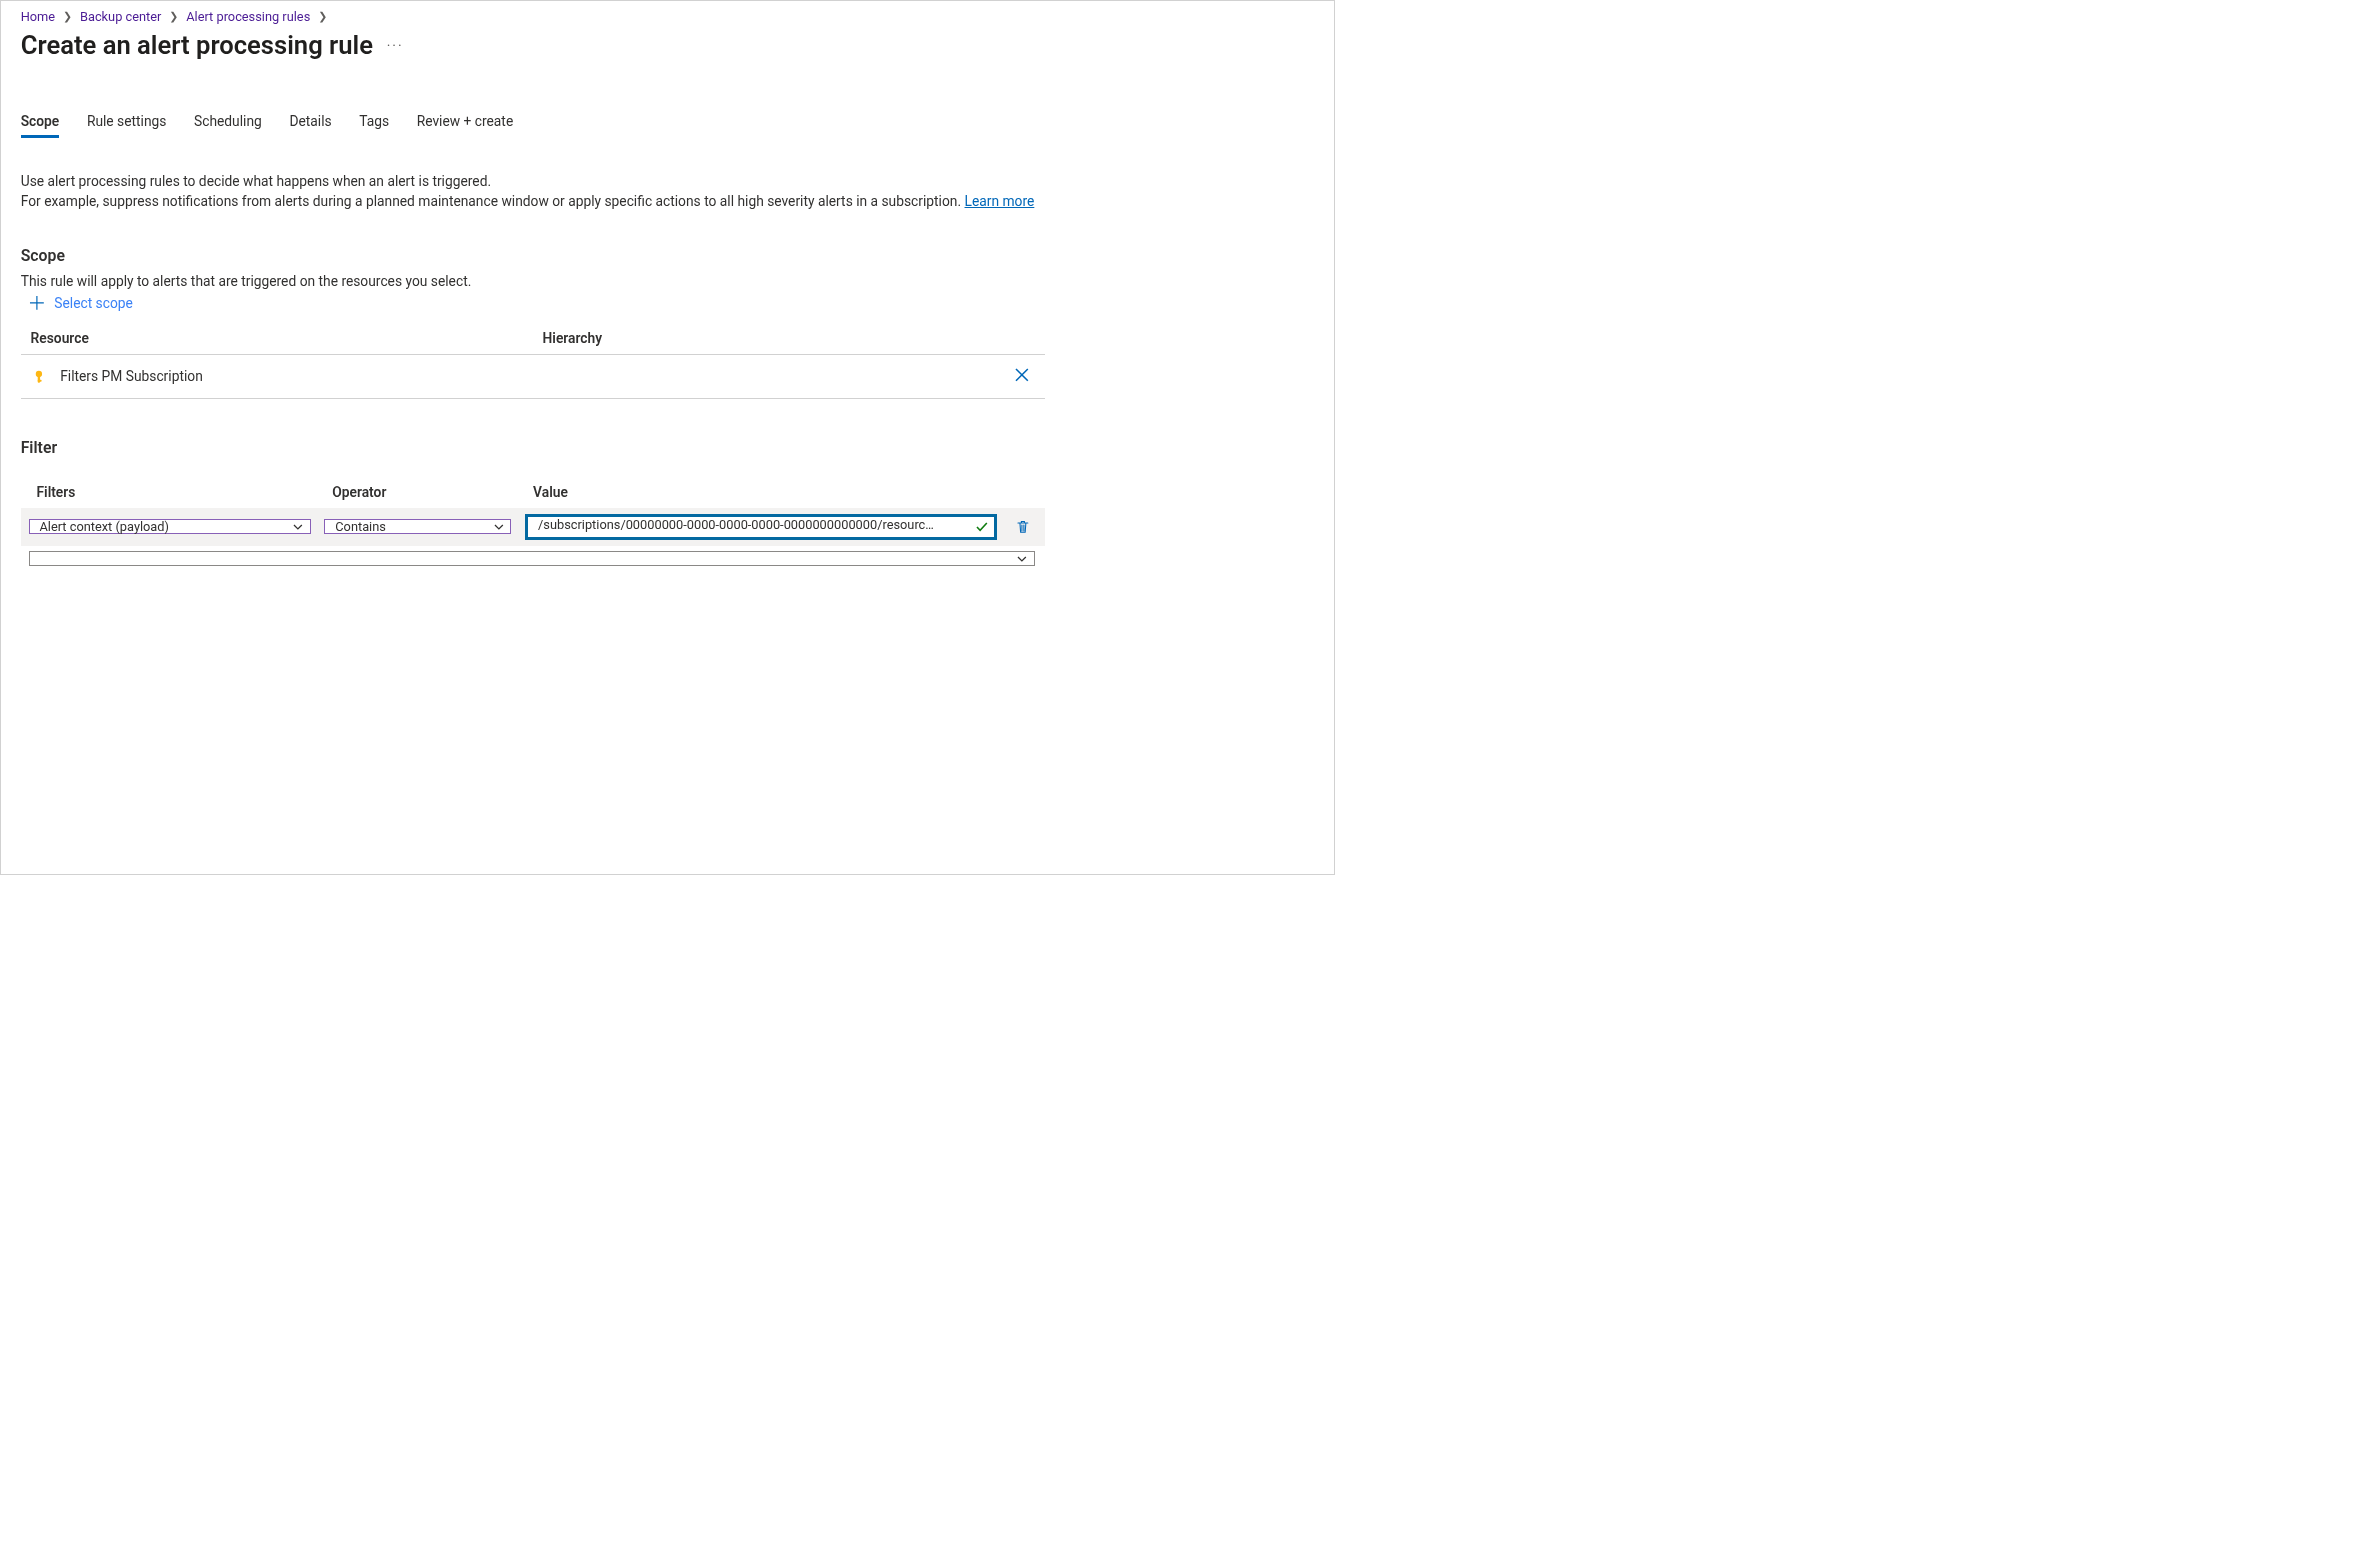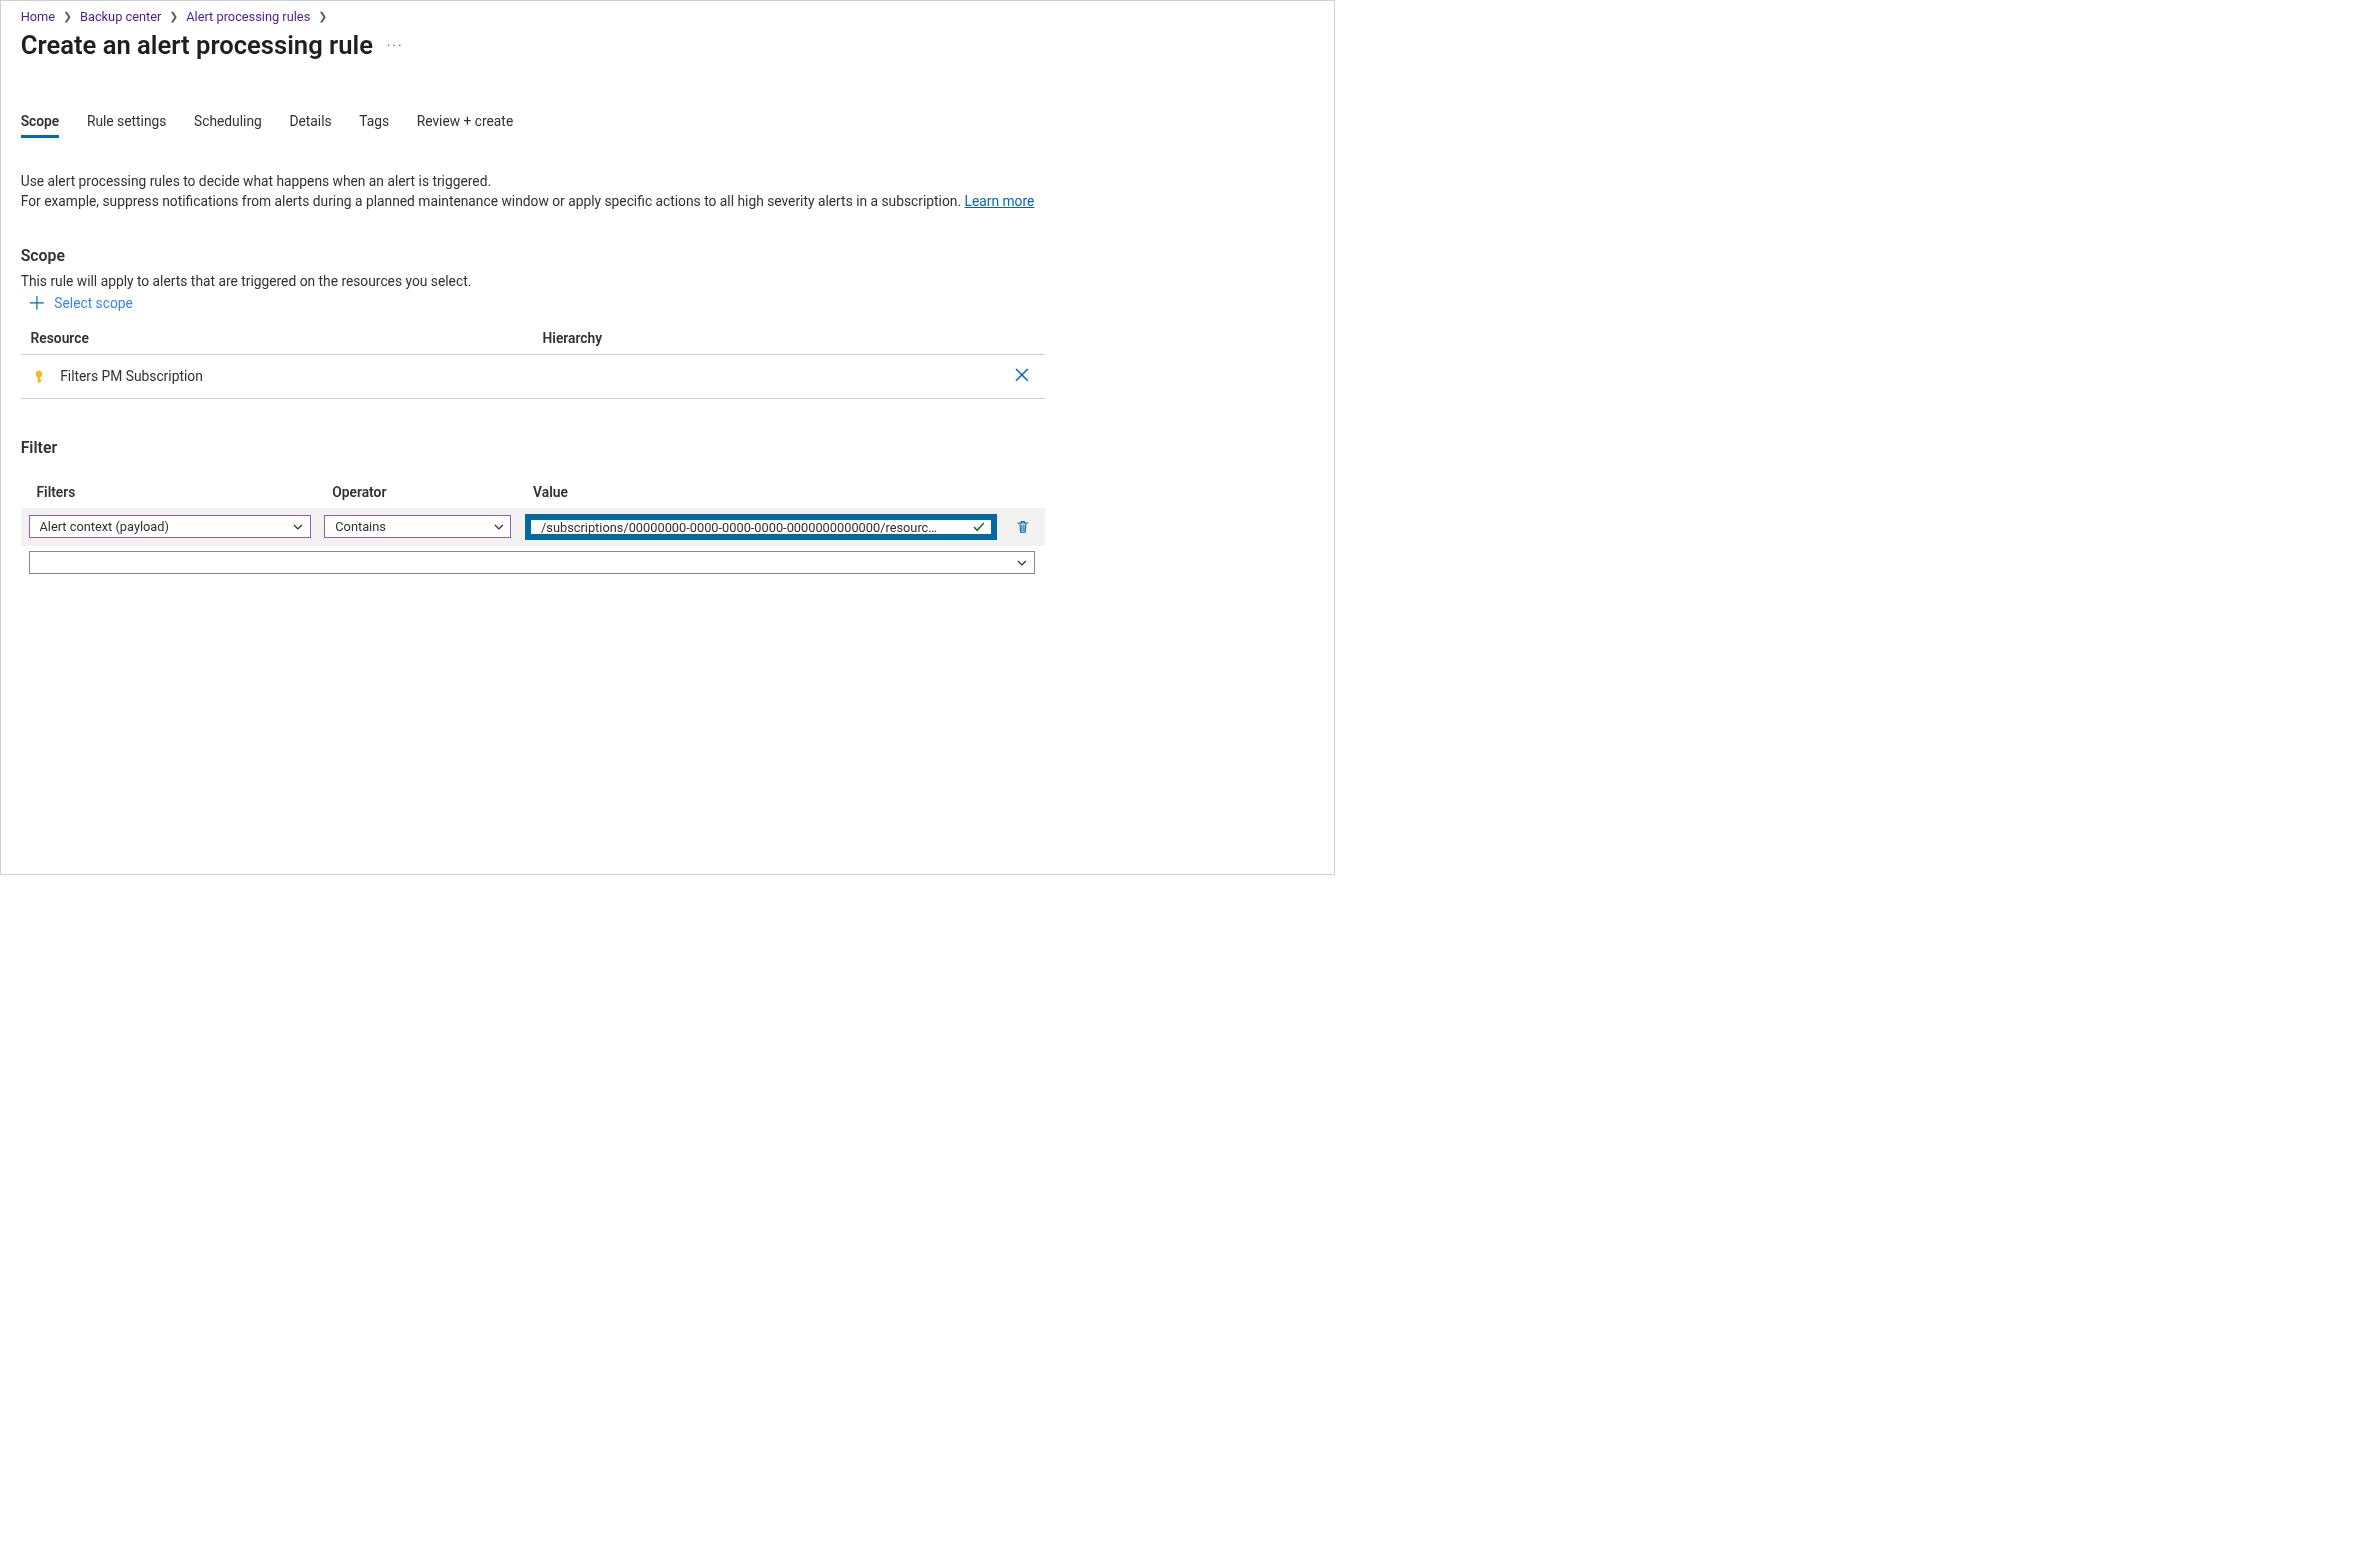--- a/index.html
+++ b/index.html
@@ -90,21 +90,21 @@
     background: #f3f2f1;
     padding: 5.9px 9.9px 5.9px 7.9px;
     display: flex;
     align-items: center;
     gap: 13.8px;
   }
   .combo {
     position: relative;
     background: #fff;
     border: 1px solid #8860b7;
-    height: 23px;
+    height: 15px;
     display: flex;
     align-items: center;
     padding: 0 25.6px 0 9.9px;
     font-size: 12.8px;
     cursor: pointer;
   }
   .combo.grey { border: 1px solid #8a8886; }
   .combo .chev-d {
     position: absolute;
     right: 5.9px;
@@ -112,21 +112,21 @@
     transform: translateY(-50%);
     display:inline-flex;
   }
   .combo .chev-d svg{width:11.8px;height:11.8px;}
   .filter-box { flex: 0 0 282px; }
   .op-box { flex: 0 0 187px; }
   .val-wrap { flex: 1; display:flex; align-items:center; gap:2px;}
   .val-input {
     flex: 1;
     height: 25.6px;
-    border: 6px solid #0369a1;
+    border: 3px solid #0369a1;
     padding: 0 25.6px 0 9.9px;
     font-size: 12.8px;
     overflow: hidden;
     white-space: nowrap;
     text-overflow: ellipsis;
     position:relative;
     background:#fff;
   }
   .check-ok{ position:absolute; right:5.9px; top:50%; transform:translateY(-50%); display:inline-flex;}
   .check-ok svg{width:13.8px;height:13.8px;}

